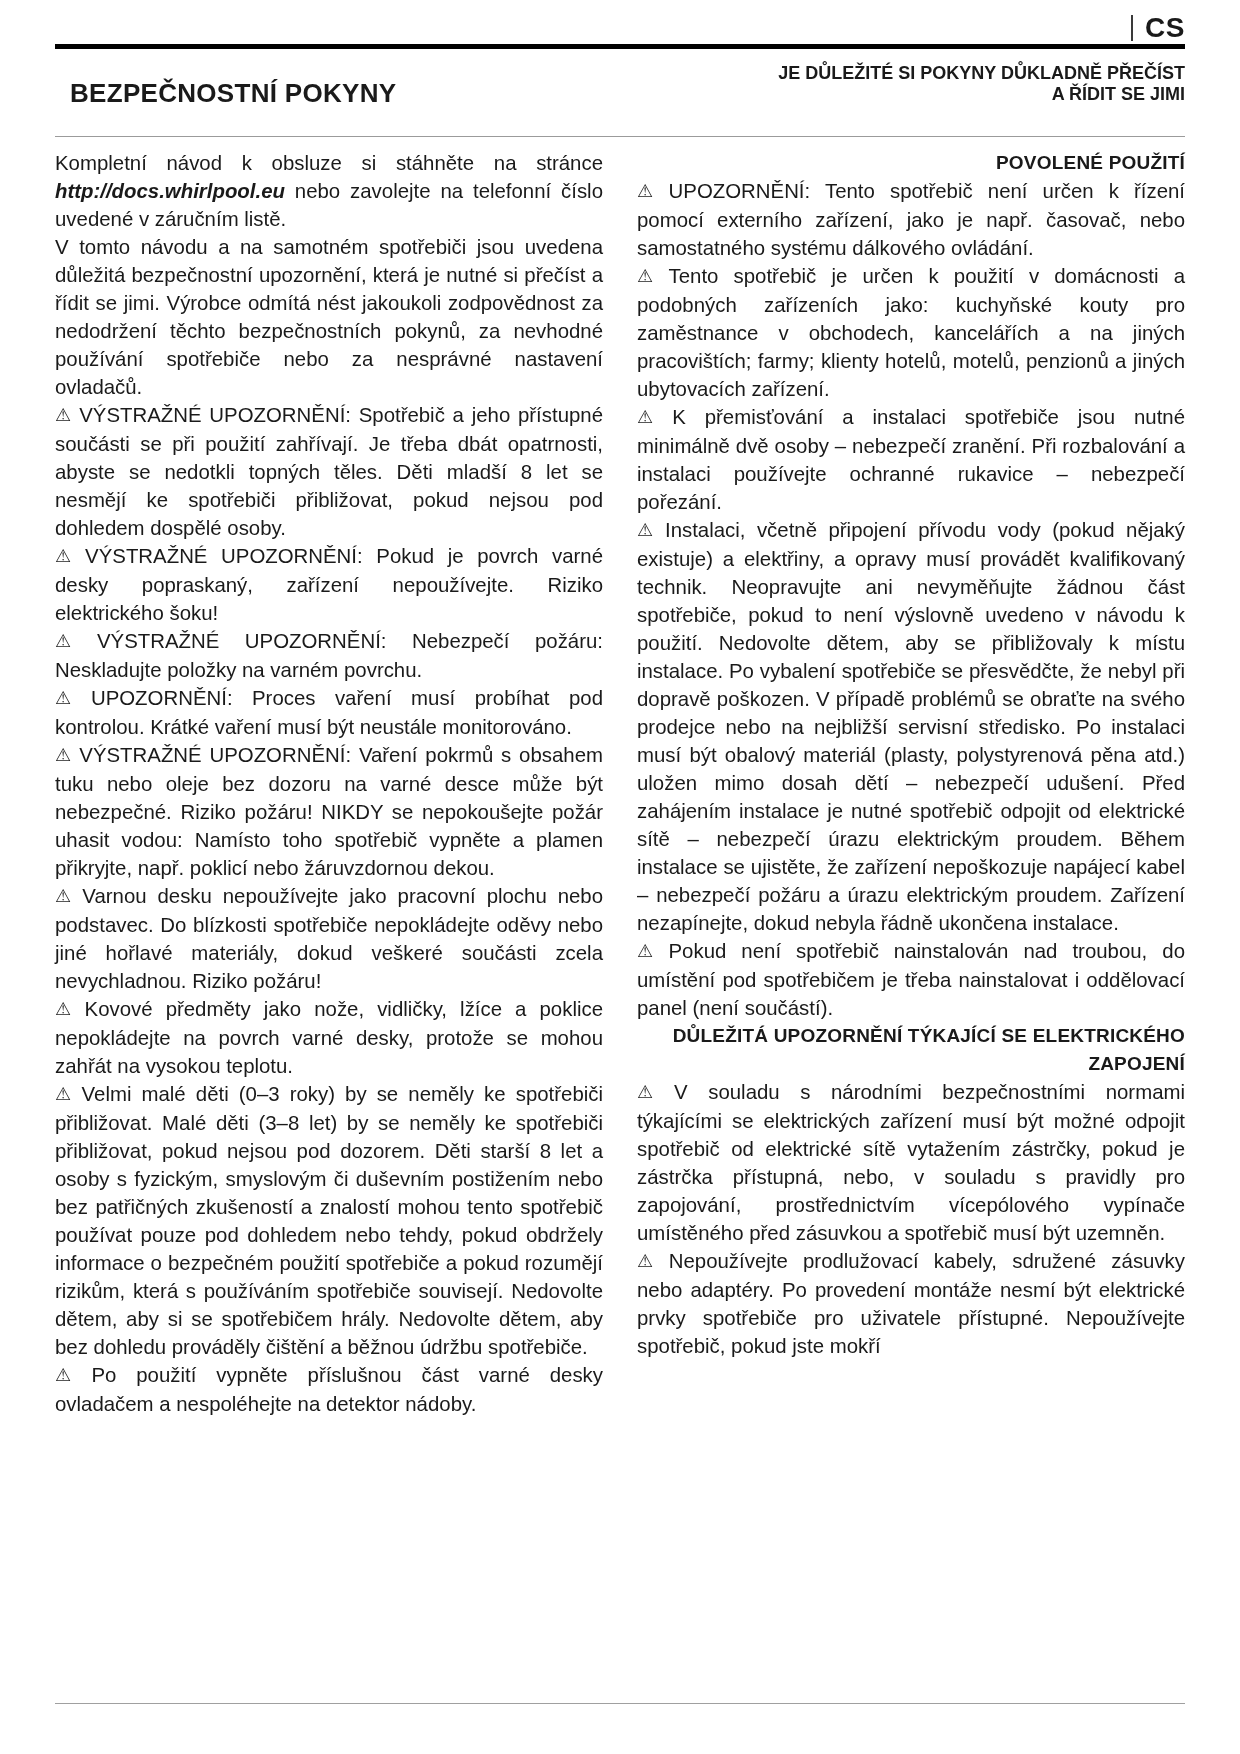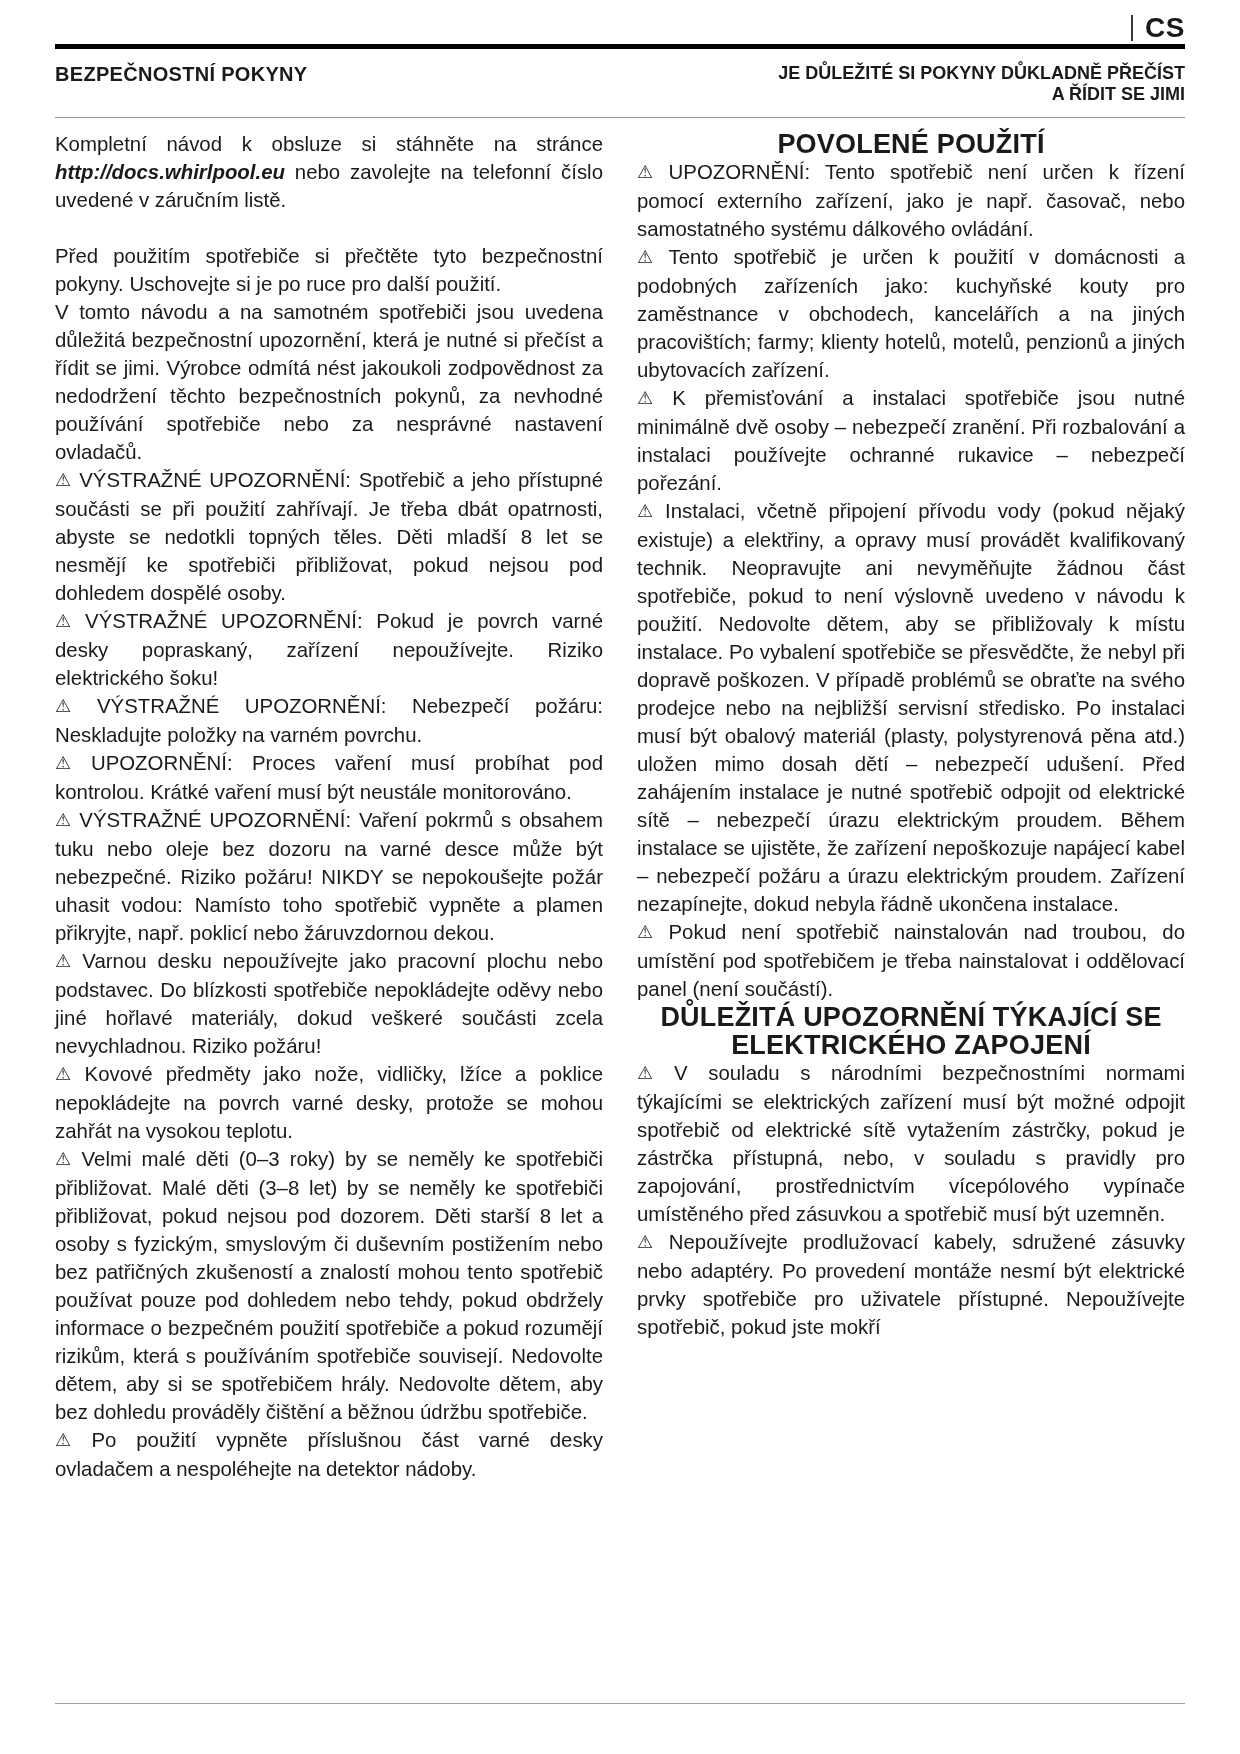--- a/index.html
+++ b/index.html
@@ -19,41 +19,41 @@
   .lang-tick {
     display: inline-block; width: 0; height: 26px;
     border-left: 2px solid #3a3a3a; margin-right: 12px;
   }
   .lang { font-size: 28px; font-weight: 700; letter-spacing: 0.5px; }
   .top-rule { margin-top: 44px; height: 5px; background: #000; }
   .header-row {
     display: flex; justify-content: space-between; align-items: flex-start;
     margin-top: 14px;
   }
-  h1.title { margin: 0; font-size: 20px; font-weight: 700; letter-spacing: 0.3px; }
+  h1.title { margin: 15px; font-size: 26px; font-weight: 700; letter-spacing: 0.3px; }
   .subtitle { text-align: right; font-size: 18px; font-weight: 700; line-height: 1.18; }
   .header-rule { height: 1px; background: #9b9b9b; margin-top: 12px; }
   .columns { display: flex; gap: 34px; margin-top: 12px; }
   .col {
     flex: 1; min-width: 0;
     font-size: 20.4px; line-height: 28px;
     text-align: justify;
     hyphens: auto; -webkit-hyphens: auto;
   }
   .para { margin: 0; }
   .para.space-top { margin-top: 28px; }
   .warn {
     font-size: 18px; margin-right: 6px;
     position: relative; top: -1px;
     font-family: "DejaVu Sans", sans-serif;
   }
   .bold { font-weight: 700; font-style: italic; }
   h2.section-heading {
-    margin: 0; font-size: 27px; font-weight: 700;
-    text-align: center; letter-spacing: 0.2px; line-height: 28px;
+    margin: 0; font-size: 19px; font-weight: 700;
+    text-align: right; letter-spacing: 0.2px; line-height: 28px;
   }
   .footer-rule {
     position: absolute; left: 55px; right: 55px; bottom: 50px;
     height: 1px; background: #a0a0a0;
   }
 </style>
 </head>
 <body>
 
 <div class="page">
@@ -73,21 +73,20 @@
     </div>
   </div>
 
   <div class="header-rule"></div>
 
   <div class="columns">
 
     <div class="col">
       <p class="para"><span>Kompletní návod k obsluze si stáhněte na stránce</span> <span class="bold">http://docs.whirlpool.eu</span> <span>nebo zavolejte na telefonní číslo uvedené v záručním listě.</span></p>
 
-      <p class="para space-top"><span>Před použitím spotřebiče si přečtěte tyto bezpečnostní pokyny. Uschovejte si je po ruce pro další použití.</span></p>
       <p class="para"><span>V tomto návodu a na samotném spotřebiči jsou uvedena důležitá bezpečnostní upozornění, která je nutné si přečíst a řídit se jimi. Výrobce odmítá nést jakoukoli zodpovědnost za nedodržení těchto bezpečnostních pokynů, za nevhodné používání spotřebiče nebo za nesprávné nastavení ovladačů.</span></p>
 
       <p class="para"><span class="warn">⚠</span><span>VÝSTRAŽNÉ UPOZORNĚNÍ: Spotřebič a jeho přístupné součásti se při použití zahřívají. Je třeba dbát opatrnosti, abyste se nedotkli topných těles. Děti mladší 8 let se nesmějí ke spotřebiči přibližovat, pokud nejsou pod dohledem dospělé osoby.</span></p>
       <p class="para"><span class="warn">⚠</span><span>VÝSTRAŽNÉ UPOZORNĚNÍ: Pokud je povrch varné desky popraskaný, zařízení nepoužívejte. Riziko elektrického šoku!</span></p>
       <p class="para"><span class="warn">⚠</span><span>VÝSTRAŽNÉ UPOZORNĚNÍ: Nebezpečí požáru: Neskladujte položky na varném povrchu.</span></p>
       <p class="para"><span class="warn">⚠</span><span>UPOZORNĚNÍ: Proces vaření musí probíhat pod kontrolou. Krátké vaření musí být neustále monitorováno.</span></p>
       <p class="para"><span class="warn">⚠</span><span>VÝSTRAŽNÉ UPOZORNĚNÍ: Vaření pokrmů s obsahem tuku nebo oleje bez dozoru na varné desce může být nebezpečné. Riziko požáru! NIKDY se nepokoušejte požár uhasit vodou: Namísto toho spotřebič vypněte a plamen přikryjte, např. poklicí nebo žáruvzdornou dekou.</span></p>
       <p class="para"><span class="warn">⚠</span><span>Varnou desku nepoužívejte jako pracovní plochu nebo podstavec. Do blízkosti spotřebiče nepokládejte oděvy nebo jiné hořlavé materiály, dokud veškeré součásti zcela nevychladnou. Riziko požáru!</span></p>
       <p class="para"><span class="warn">⚠</span><span>Kovové předměty jako nože, vidličky, lžíce a poklice nepokládejte na povrch varné desky, protože se mohou zahřát na vysokou teplotu.</span></p>
       <p class="para"><span class="warn">⚠</span><span>Velmi malé děti (0–3 roky) by se neměly ke spotřebiči přibližovat. Malé děti (3–8 let) by se neměly ke spotřebiči přibližovat, pokud nejsou pod dozorem. Děti starší 8 let a osoby s fyzickým, smyslovým či duševním postižením nebo bez patřičných zkušeností a znalostí mohou tento spotřebič používat pouze pod dohledem nebo tehdy, pokud obdržely informace o bezpečném použití spotřebiče a pokud rozumějí rizikům, která s používáním spotřebiče souvisejí. Nedovolte dětem, aby si se spotřebičem hrály. Nedovolte dětem, aby bez dohledu prováděly čištění a běžnou údržbu spotřebiče.</span></p>

